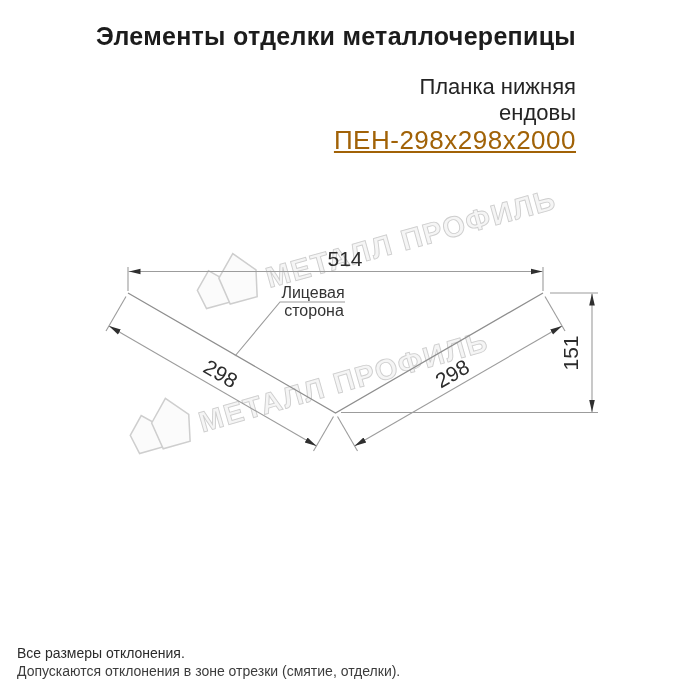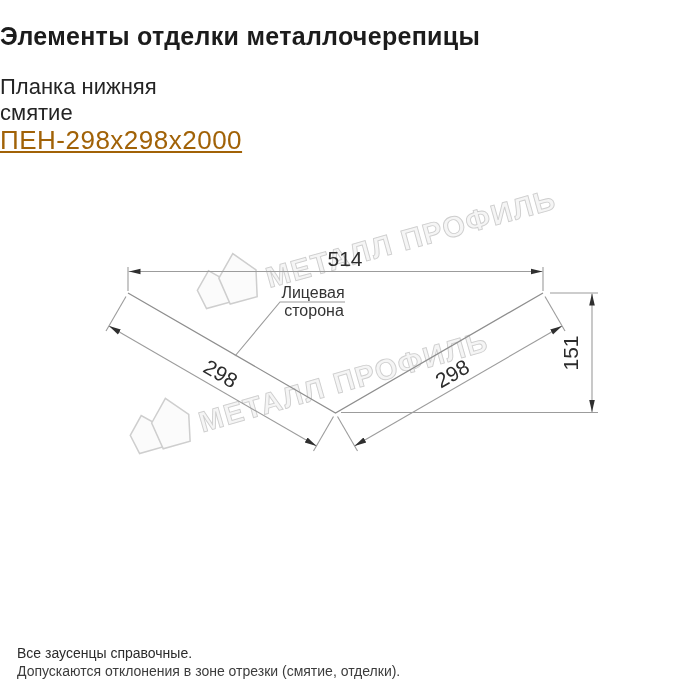--- a/index.html
+++ b/index.html
@@ -2,21 +2,21 @@
 <html><head>
 <meta charset="utf-8">
 <style>
   html,body{margin:0;padding:0;}
   body{
     width:700px;height:700px;position:relative;overflow:hidden;
     background:#ffffff;
     font-family:"Liberation Sans", sans-serif;
     color:#1f1f1f;
   }
-  .hdr{position:absolute;left:0;width:576px;text-align:left;white-space:nowrap;}
+  .hdr{position:absolute;left:0;width:576px;text-align:right;white-space:nowrap;}
   .hdr-title{top:22px;font-size:25px;font-weight:bold;letter-spacing:0.3px;color:#1c1c1c;}
   .hdr-sub1{top:74px;font-size:22px;color:#242424;}
   .hdr-sub2{top:100px;font-size:22px;color:#242424;}
   .hdr-code{top:125px;font-size:26px;letter-spacing:0.5px;color:#a16207;text-decoration:underline;}
   svg{position:absolute;left:0;top:0;}
   .ln{stroke:#9c9c9c;stroke-width:1.1;fill:none;}
   .profile{stroke:#8e8e8e;stroke-width:1.25;fill:none;}
   .dimtxt{font-family:"Liberation Sans",sans-serif;font-size:21px;fill:#2c2c2c;}
   .facetxt{font-family:"Liberation Sans",sans-serif;font-size:16px;fill:#333333;}
   .wm-text{font-family:"Liberation Sans",sans-serif;font-size:29px;font-weight:bold;
@@ -24,21 +24,21 @@
   .wm-logo{fill:#fbfbfb;stroke:#c9c9c9;stroke-width:1.5;}
   .foot{position:absolute;left:17px;font-size:14px;white-space:nowrap;}
   .foot1{top:645px;color:#2b2b2b;}
   .foot2{top:663px;color:#3c3c3c;}
 </style>
 </head>
 <body>
 
 <div class="hdr hdr-title">Элементы отделки металлочерепицы</div>
 <div class="hdr hdr-sub1">Планка нижняя</div>
-<div class="hdr hdr-sub2">смятие</div>
+<div class="hdr hdr-sub2">ендовы</div>
 <div class="hdr hdr-code">ПЕН-298х298х2000</div>
 
 <svg width="700" height="700" viewBox="0 0 700 700">
   <defs>
     <marker id="arr" viewBox="0 0 12 8" refX="12" refY="4" markerWidth="12" markerHeight="8" markerUnits="userSpaceOnUse" orient="auto-start-reverse">
       <path d="M12,4 L0,1.2 L0,6.8 Z" fill="#2f2f2f"></path>
     </marker>
   </defs>
 
   <g transform="translate(200,300) rotate(-15.5)" opacity="0.9">
@@ -87,14 +87,14 @@
     <text class="dimtxt" transform="translate(578,353) rotate(-90)" text-anchor="middle">151</text>
   </g>
 
   <g>
     <polyline class="ln" points="235,356 280,302 345,302"></polyline>
     <text class="facetxt" x="313" y="298" text-anchor="middle">Лицевая</text>
     <text class="facetxt" x="314" y="316" text-anchor="middle">сторона</text>
   </g>
 </svg>
 
-<div class="foot foot1">Все заусенцы справочные.</div>
+<div class="foot foot1">Все размеры отклонения.</div>
 <div class="foot foot2">Допускаются отклонения в зоне отрезки (смятие, отделки).</div>
 
 </body></html>

